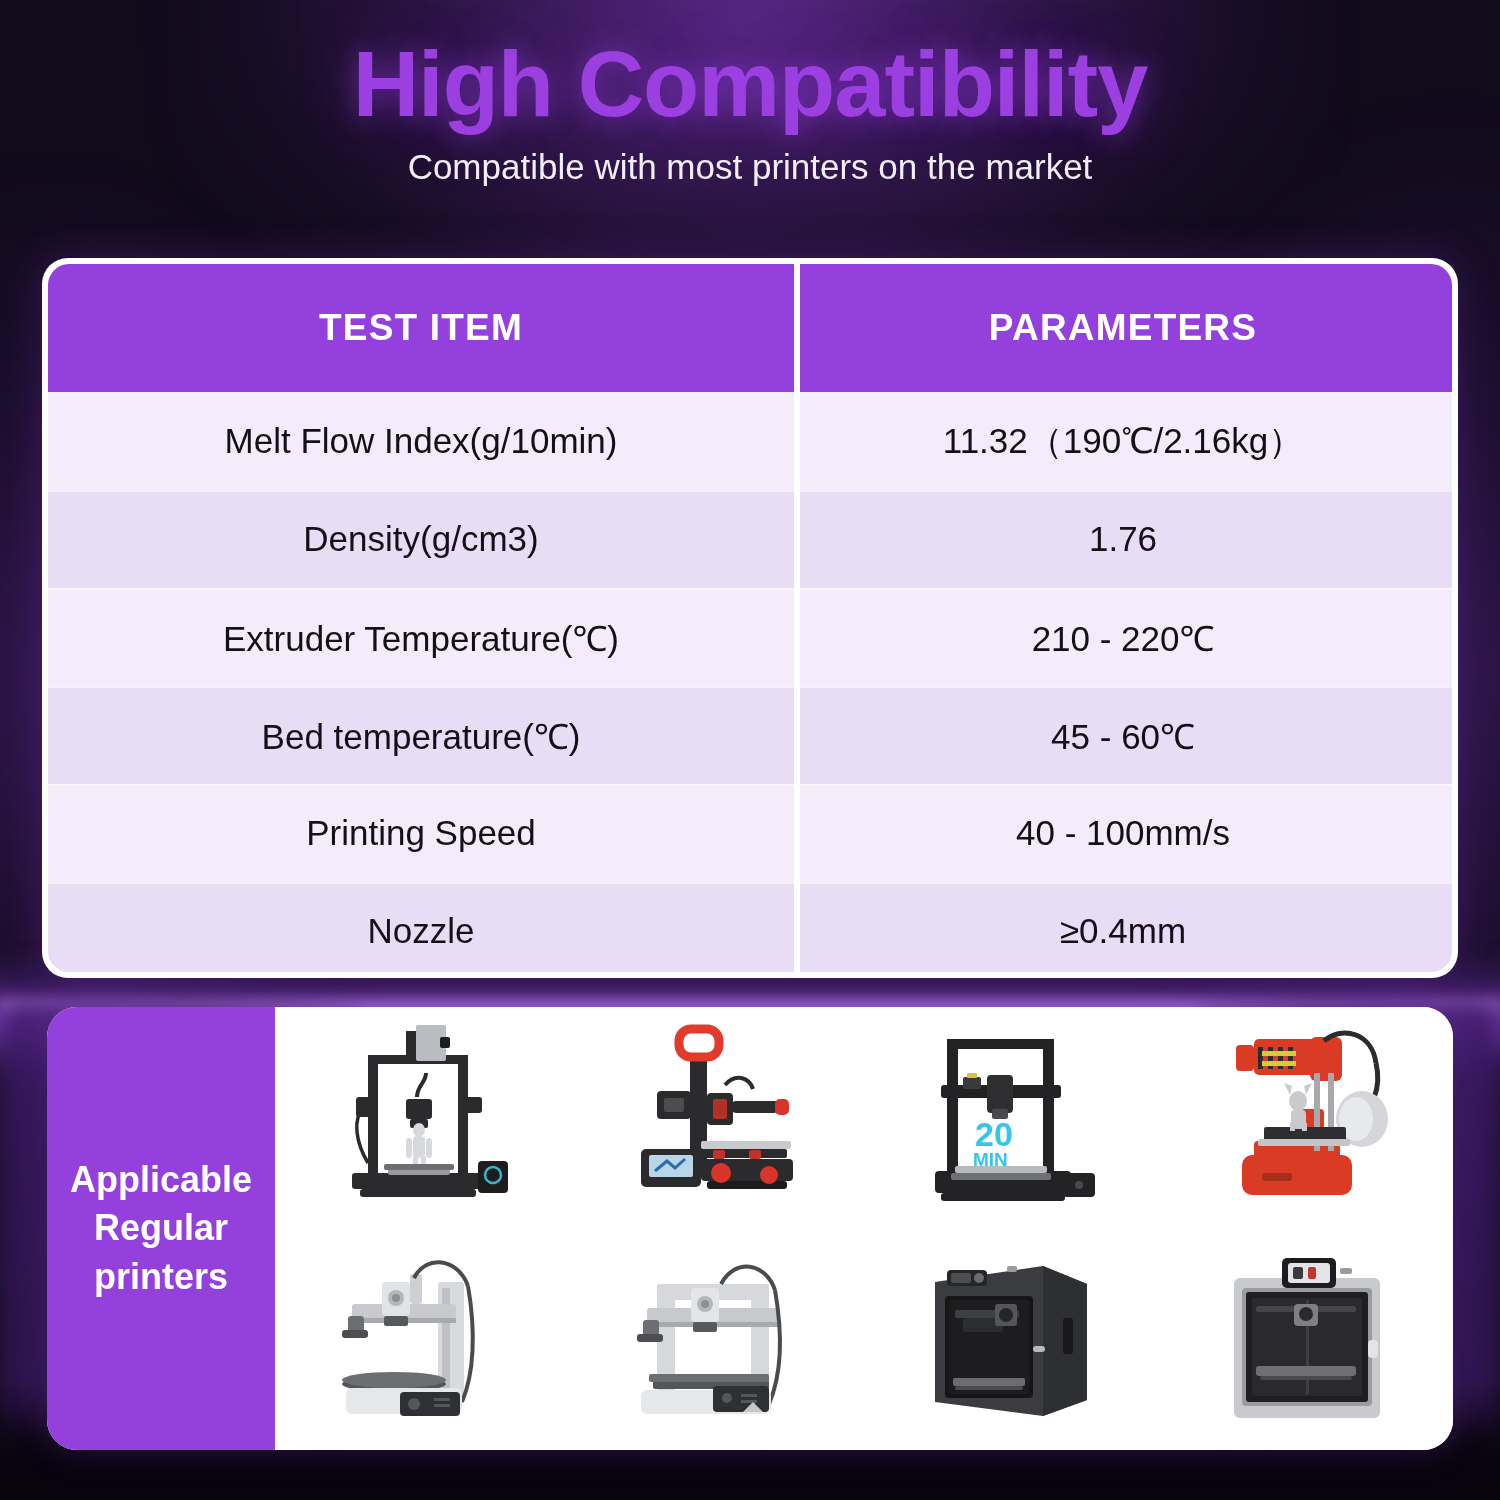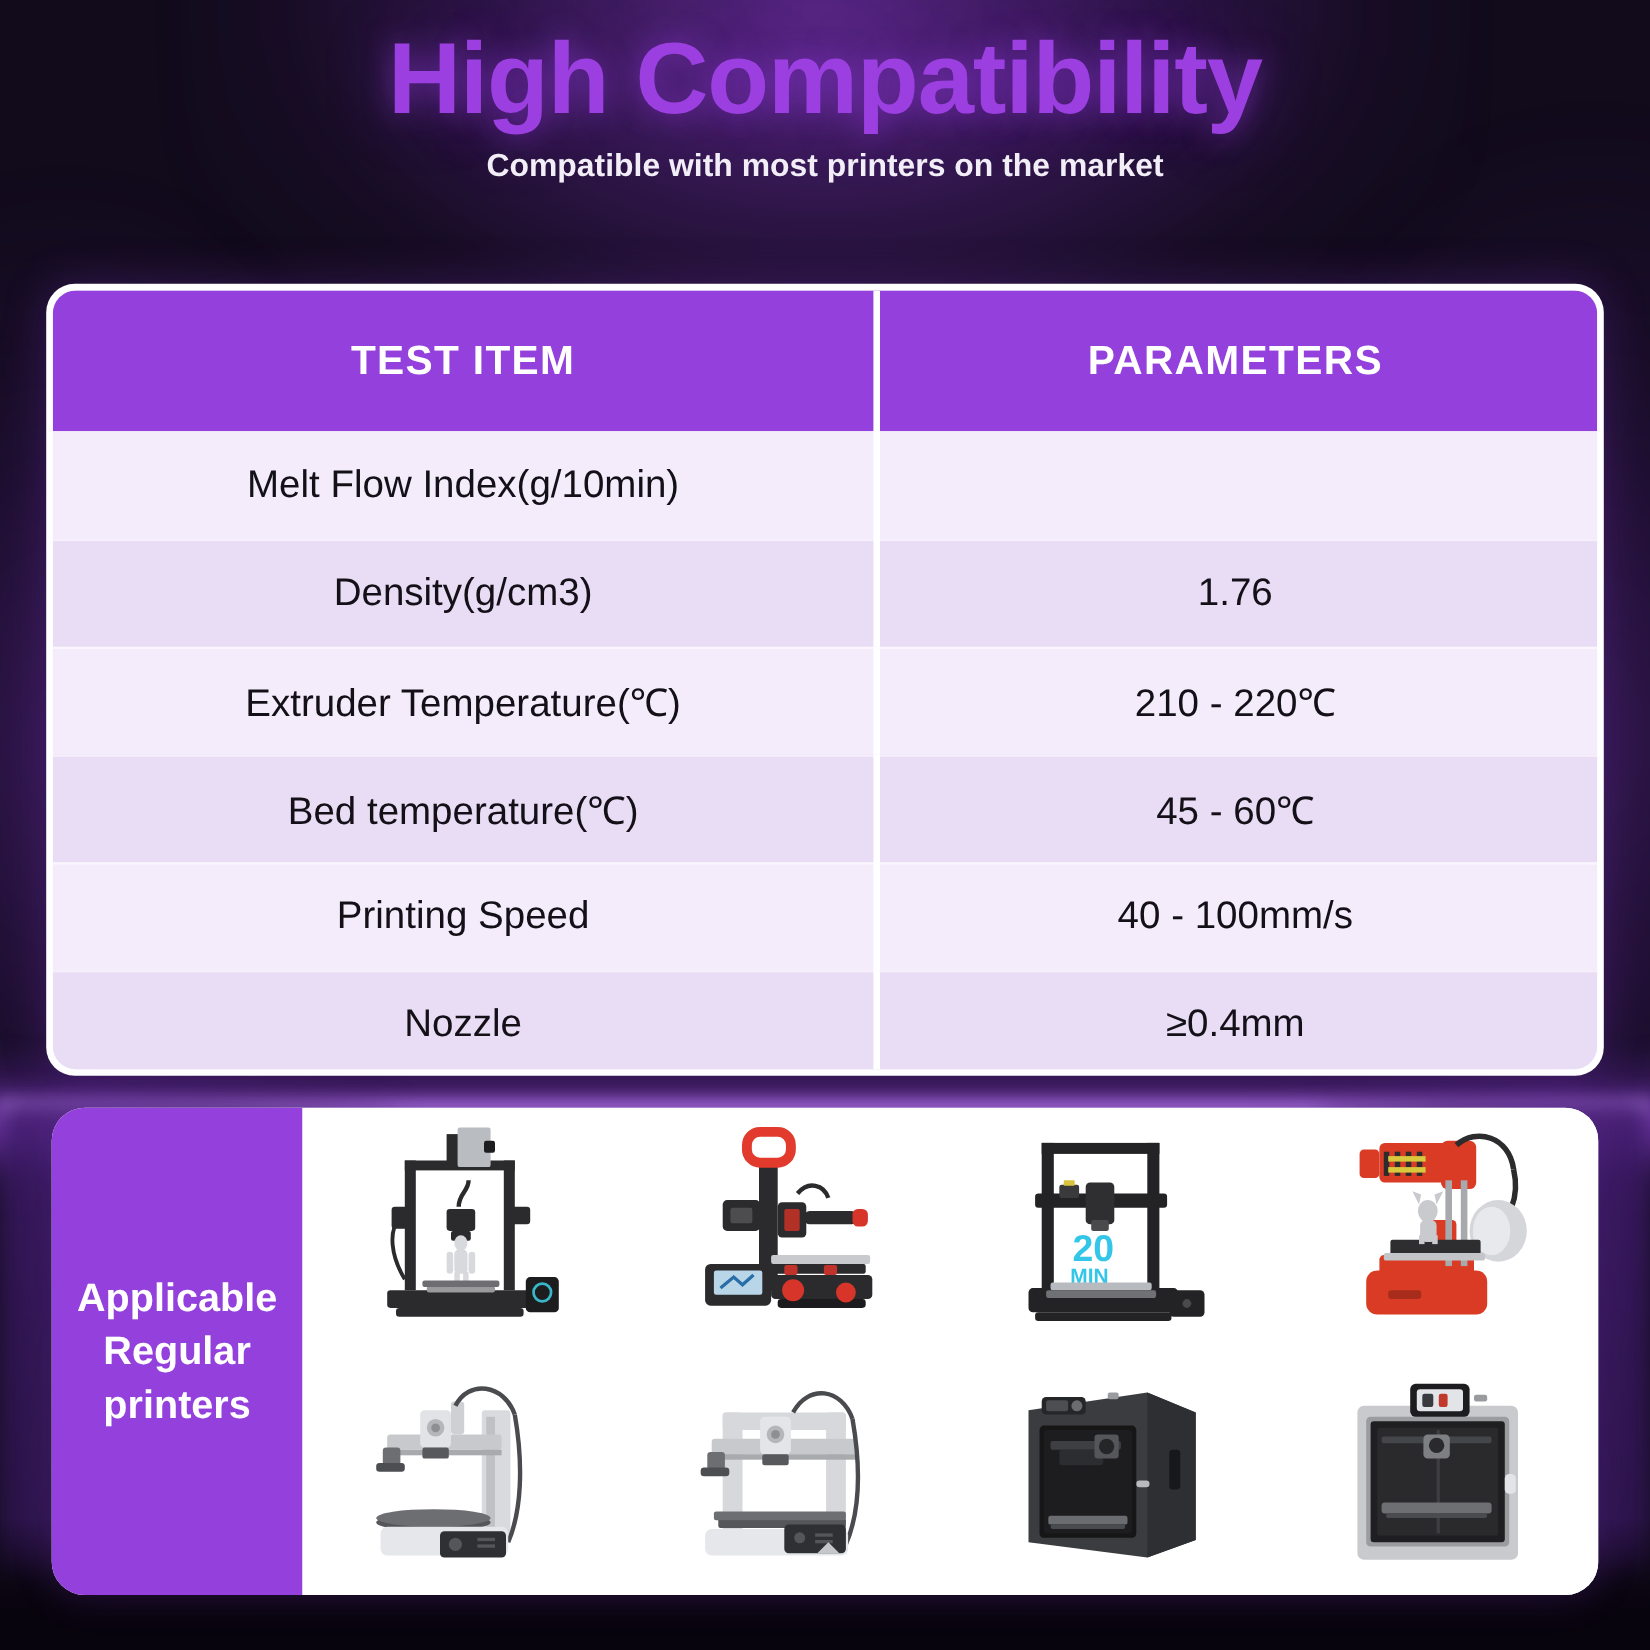--- a/index.html
+++ b/index.html
@@ -94,33 +94,33 @@
     filter:blur(12px);
   }
   .vignette-bottom {
     position:absolute; left:0; right:0; bottom:0; height:120px;
     background:linear-gradient(180deg, rgba(10,6,16,0) 0%, rgba(8,4,14,1) 70%);
   }
 
   
   .header { position:absolute; left:0; right:0; top:0; text-align:center; }
   .title {
-    margin-top:24px;
+    margin-top:36px;
     font-size:92px;
     font-weight:bold;
     letter-spacing:-1px;
     color:#9C3FE0;
     text-shadow:0 0 26px rgba(150,60,225,0.55), 0 0 60px rgba(140,55,215,0.35);
     line-height:1.05;
   }
   .subtitle {
     margin-top:14px;
-    font-size:29px;
+    font-size:35px;
     color:#F2EEF7;
-    font-weight:700;
+    font-weight:400;
   }
 
   
   .table-card {
     position:absolute;
     left:42px; top:258px;
     width:1416px; height:720px;
     background:#ffffff;
     border-radius:26px;
     padding:6px;
@@ -240,20 +240,21 @@
 
       <div class="trow head">
         <div class="divider"></div>
         <div class="cell left">TEST ITEM</div>
         <div class="cell right">PARAMETERS</div>
       </div>
 
       <div class="trow body odd">
         <div class="divider"></div>
         <div class="cell left">Melt Flow Index(g/10min)</div>
+        <div class="cell right">11.32（190℃/2.16kg）</div>
       </div>
 
       <div class="trow body even">
         <div class="row-sep"></div>
         <div class="divider"></div>
         <div class="cell left">Density(g/cm3)</div>
         <div class="cell right">1.76</div>
       </div>
 
       <div class="trow body odd">

